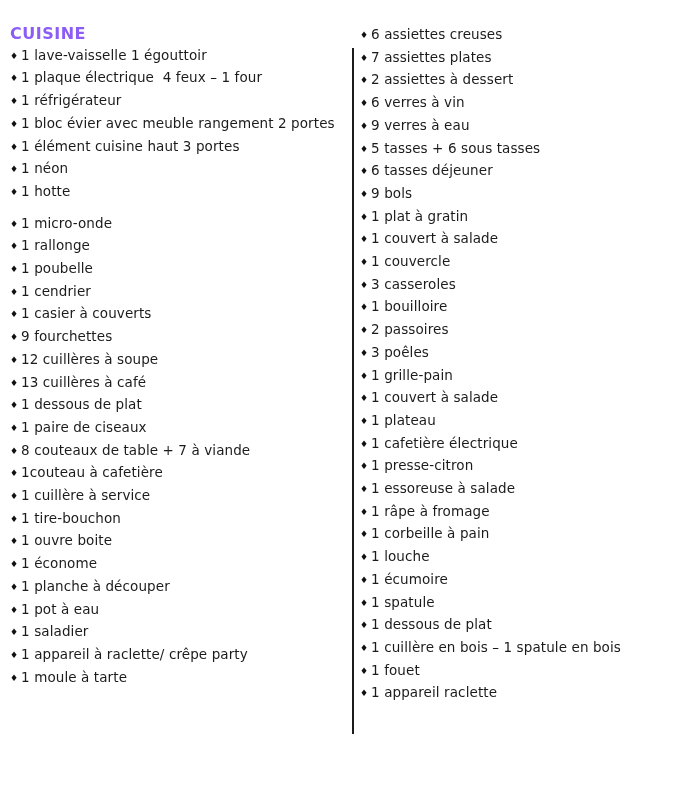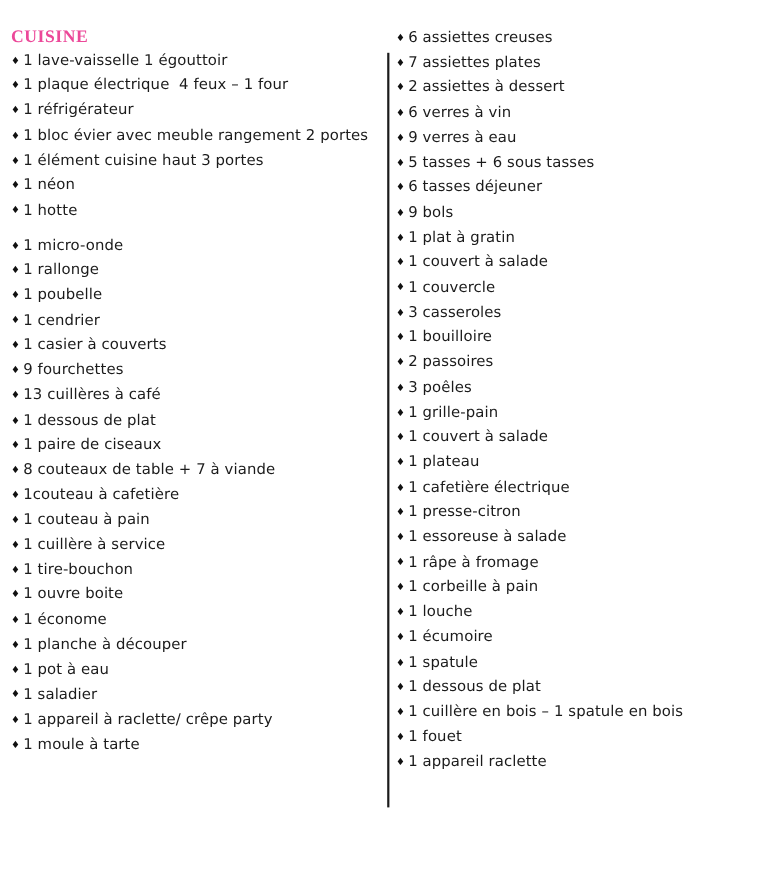--- a/index.html
+++ b/index.html
@@ -65,44 +65,44 @@
   .item-text {
     letter-spacing: 0.1px;
   }
 </style>
 </head>
 <body>
 
 <div class="page">
 
   <div class="col col-left">
-    <h1 class="doc-heading" style="color: #ec4899; font-family: Liberation Serif, serif;">CUISINE</h1>
+    <h1 class="doc-heading" style="color: #8b5cf6;">CUISINE</h1>
     <div id="left-lists">
         <ul class="item-list">
           <li><span class="bullet">♦</span><span class="item-text">1 lave-vaisselle 1 égouttoir</span></li>
           <li><span class="bullet">♦</span><span class="item-text">1 plaque électrique  4 feux – 1 four</span></li>
           <li><span class="bullet">♦</span><span class="item-text">1 réfrigérateur</span></li>
           <li><span class="bullet">♦</span><span class="item-text">1 bloc évier avec meuble rangement 2 portes</span></li>
           <li><span class="bullet">♦</span><span class="item-text">1 élément cuisine haut 3 portes</span></li>
           <li><span class="bullet">♦</span><span class="item-text">1 néon</span></li>
           <li><span class="bullet">♦</span><span class="item-text">1 hotte</span></li>
         </ul>
         <ul class="item-list">
           <li><span class="bullet">♦</span><span class="item-text">1 micro-onde</span></li>
           <li><span class="bullet">♦</span><span class="item-text">1 rallonge</span></li>
           <li><span class="bullet">♦</span><span class="item-text">1 poubelle</span></li>
           <li><span class="bullet">♦</span><span class="item-text">1 cendrier</span></li>
           <li><span class="bullet">♦</span><span class="item-text">1 casier à couverts</span></li>
           <li><span class="bullet">♦</span><span class="item-text">9 fourchettes</span></li>
+          <li><span class="bullet">♦</span><span class="item-text">12 cuillères à soupe</span></li>
           <li><span class="bullet">♦</span><span class="item-text">13 cuillères à café</span></li>
           <li><span class="bullet">♦</span><span class="item-text">1 dessous de plat</span></li>
           <li><span class="bullet">♦</span><span class="item-text">1 paire de ciseaux</span></li>
           <li><span class="bullet">♦</span><span class="item-text">8 couteaux de table + 7 à viande</span></li>
           <li><span class="bullet">♦</span><span class="item-text">1couteau à cafetière</span></li>
-          <li><span class="bullet">♦</span><span class="item-text">1 couteau à pain</span></li>
           <li><span class="bullet">♦</span><span class="item-text">1 cuillère à service</span></li>
           <li><span class="bullet">♦</span><span class="item-text">1 tire-bouchon</span></li>
           <li><span class="bullet">♦</span><span class="item-text">1 ouvre boite</span></li>
           <li><span class="bullet">♦</span><span class="item-text">1 économe</span></li>
           <li><span class="bullet">♦</span><span class="item-text">1 planche à découper</span></li>
           <li><span class="bullet">♦</span><span class="item-text">1 pot à eau</span></li>
           <li><span class="bullet">♦</span><span class="item-text">1 saladier</span></li>
           <li><span class="bullet">♦</span><span class="item-text">1 appareil à raclette/ crêpe party</span></li>
           <li><span class="bullet">♦</span><span class="item-text">1 moule à tarte</span></li>
         </ul>

